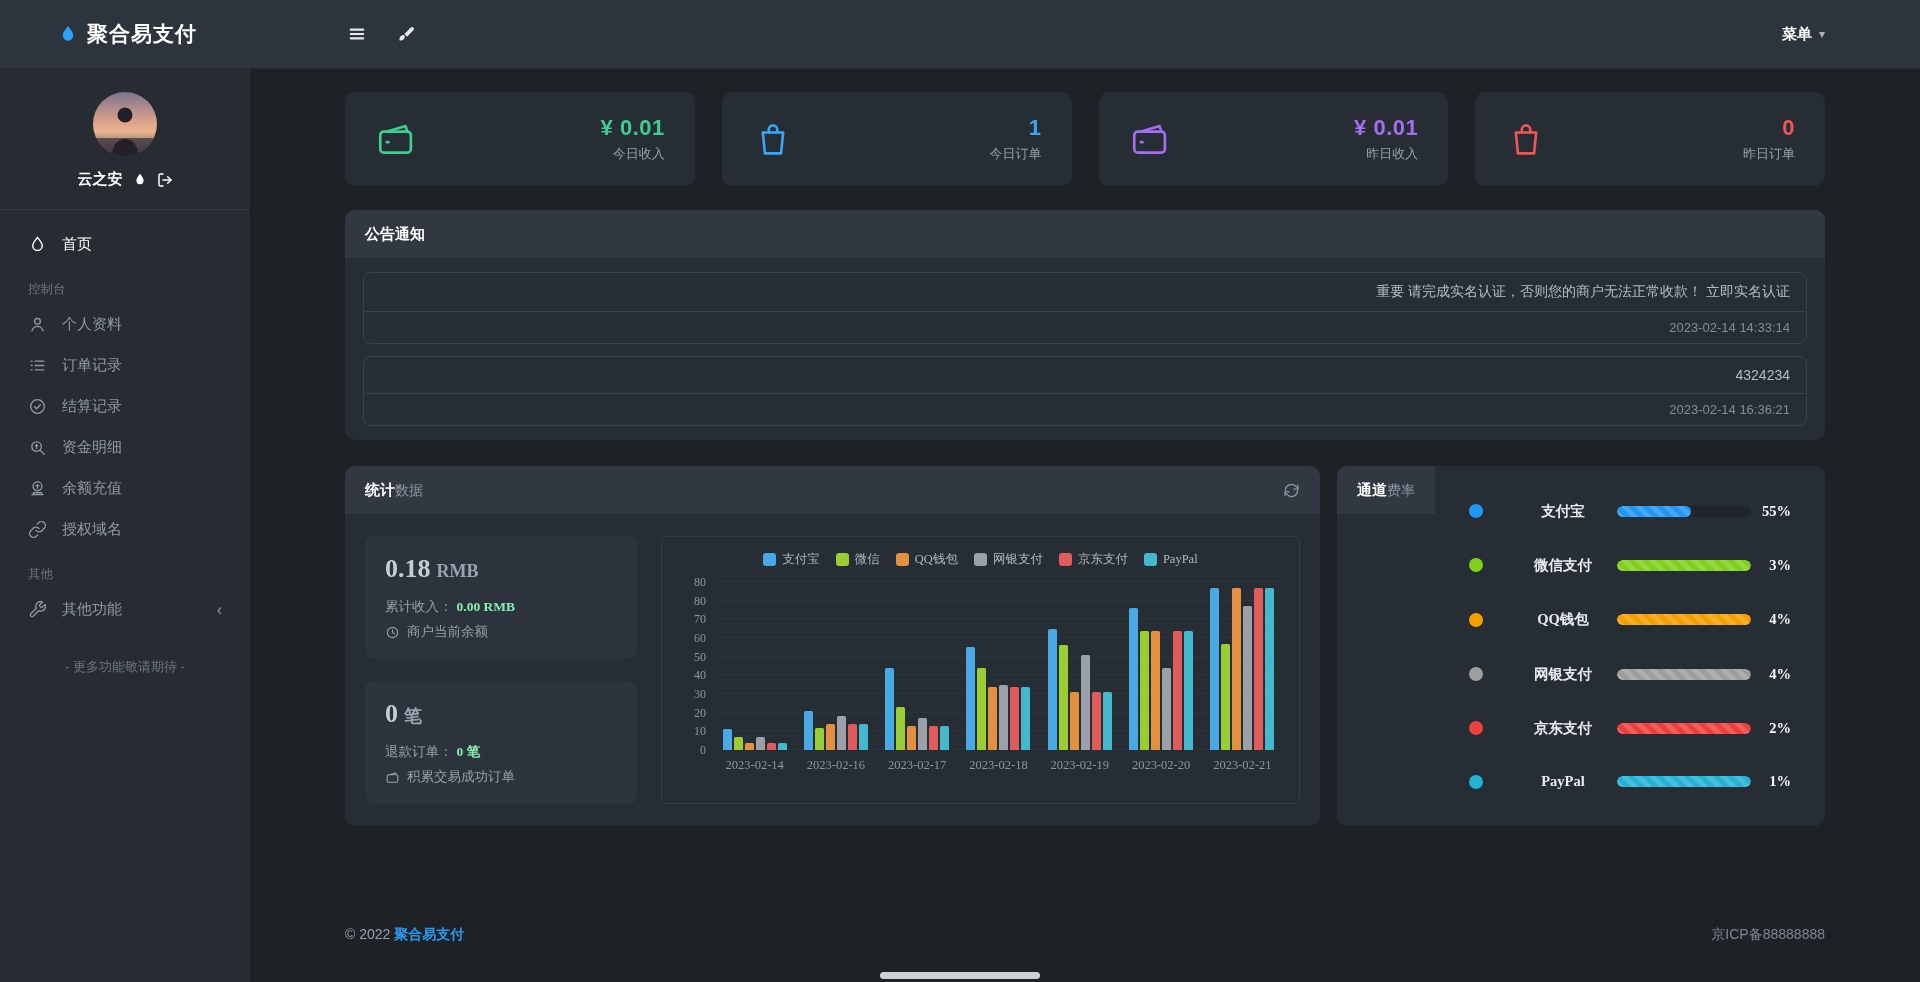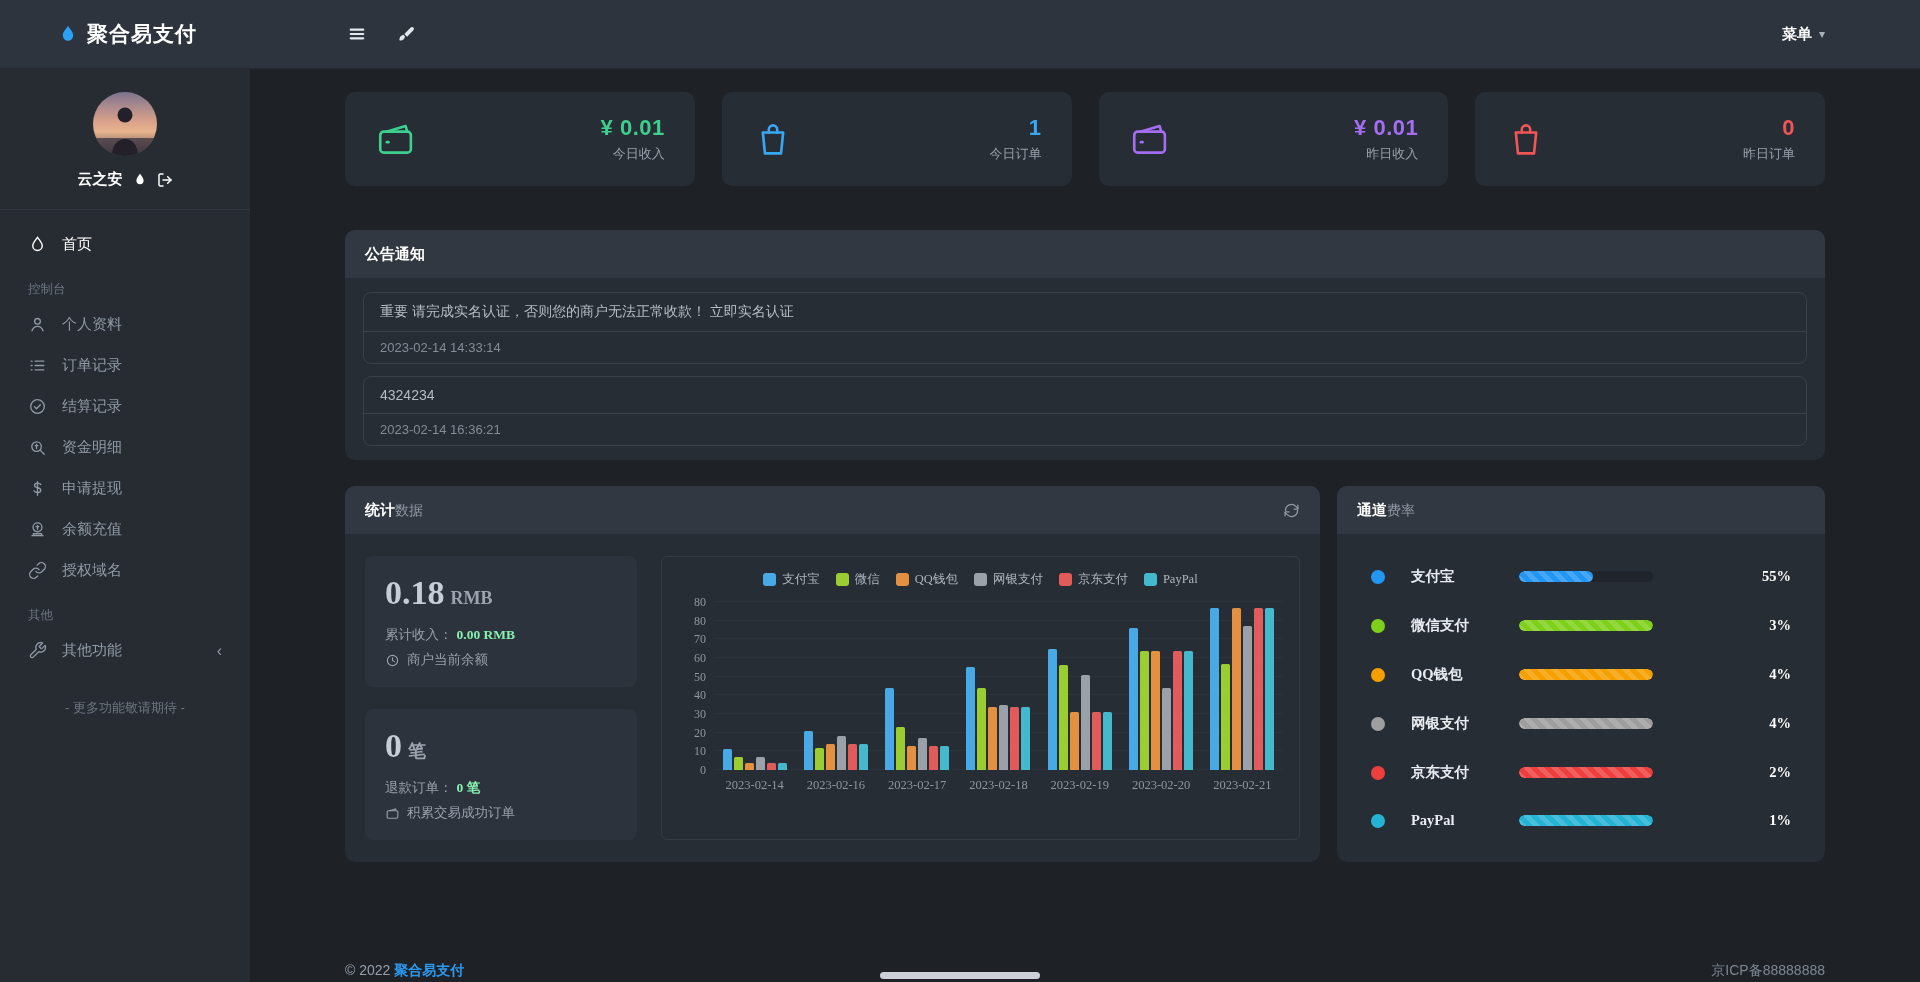--- a/index.html
+++ b/index.html
@@ -46,34 +46,34 @@
   .stat-right{margin-left:auto;text-align:right;}
   .stat-value{font-size:22px;font-weight:bold;letter-spacing:.5px;}
   .stat-label{font-size:13px;color:#97a0ab;margin-top:4px;}
   .panel{background:#272d35;border-radius:10px;overflow:hidden;}
   .panel-header{background:#313842;padding:0 20px;height:48px;display:flex;align-items:center;}
   .panel-title{color:#ffffff;font-weight:bold;font-size:15px;}
   .panel-title .light{color:#8f98a3;font-weight:normal;font-size:14px;}
   .panel-header .spacer{margin-left:auto;}
   .refresh-btn{color:#8f98a3;cursor:pointer;}
   
-  .announce-panel{margin-top:44px;}
+  .announce-panel{margin-top:24px;text-align:right;}
   .announce-body{padding:14px 18px;}
   .announce-item{border:1px solid #3a414b;border-radius:8px;margin-bottom:12px;}
   .announce-item:last-child{margin-bottom:0;}
   .announce-text{padding:10px 16px;color:#b4bcc6;font-size:14px;border-bottom:1px solid #3a414b;}
   .announce-time{padding:8px 16px;color:#828c97;font-size:13px;}
   
   .bottom-row{display:flex;gap:17px;margin-top:26px;align-items:stretch;font-family:Liberation Serif, serif;}
   .stats-panel{flex:0 0 975px;box-sizing:border-box;}
-  .channel-panel{flex:1;display:flex;flex-direction:column;}
+  .channel-panel{flex:1;display:flex;text-align:center;}
   .stats-body{display:flex;gap:24px;padding:22px 20px;}
   .left-col{width:272px;display:flex;flex-direction:column;gap:22px;}
   .info-box{background:#2d333c;border-radius:8px;padding:18px 20px;flex:1;box-sizing:border-box;}
-  .info-value{font-size:34px;font-weight:bold;color:#c6cdd6;}
+  .info-value{font-size:26px;font-weight:bold;color:#c6cdd6;}
   .info-unit{font-size:18px;color:#9aa3ae;font-weight:bold;margin-left:6px;}
   .info-line{margin-top:14px;font-size:13.5px;color:#97a0ab;}
   .info-line b{color:#86efac;margin-left:4px;}
   .info-caption{margin-top:7px;font-size:13.5px;color:#97a0ab;display:flex;align-items:center;gap:7px;}
   .info-caption svg{width:15px;height:15px;}
   
   .chart-box{flex:1;border:1px solid #353c46;border-radius:6px;padding:14px 16px 10px;box-sizing:border-box;}
   .legend{display:flex;justify-content:center;gap:16px;margin-bottom:14px;flex-wrap:wrap;}
   .legend-item{display:flex;align-items:center;gap:6px;cursor:pointer;}
   .legend-swatch{width:13px;height:13px;border-radius:3px;}
@@ -208,29 +208,20 @@
         </div>
         <div class="menu-item">
           <span class="menu-icon">
             <svg viewBox="0 0 24 24" fill="none" stroke="currentColor" stroke-width="1.7" stroke-linecap="round" stroke-linejoin="round">
               <circle cx="10.8" cy="10.8" r="6"></circle>
               <path d="M15.3 15.3 20.5 20.5"></path>
               <path d="M10.8 8v5.4M9.2 9.7h3.2"></path>
             </svg>
           </span>
           <span>资金明细</span>
-        </div>
-        <div class="menu-item">
-          <span class="menu-icon">
-            <svg viewBox="0 0 24 24" fill="none" stroke="currentColor" stroke-width="1.7" stroke-linecap="round" stroke-linejoin="round">
-              <path d="M12 3.5v17"></path>
-              <path d="M16.2 7c-1-1.2-2.5-1.8-4.2-1.8-2.1 0-3.7 1.1-3.7 2.9 0 3.8 7.9 2.1 7.9 6 0 1.9-1.8 3-4.2 3-1.9 0-3.5-.7-4.5-2.1"></path>
-            </svg>
-          </span>
-          <span>申请提现</span>
         </div>
         <div class="menu-item">
           <span class="menu-icon">
             <svg viewBox="0 0 24 24" fill="none" stroke="currentColor" stroke-width="1.7" stroke-linecap="round" stroke-linejoin="round">
               <circle cx="12" cy="9.3" r="5.6"></circle>
               <path d="M12 6.8v5M10.3 8.4h3.4"></path>
               <path d="M5 19.8h14M6.8 19.8v-2.4h10.4v2.4"></path>
             </svg>
           </span>
           <span>余额充值</span>

